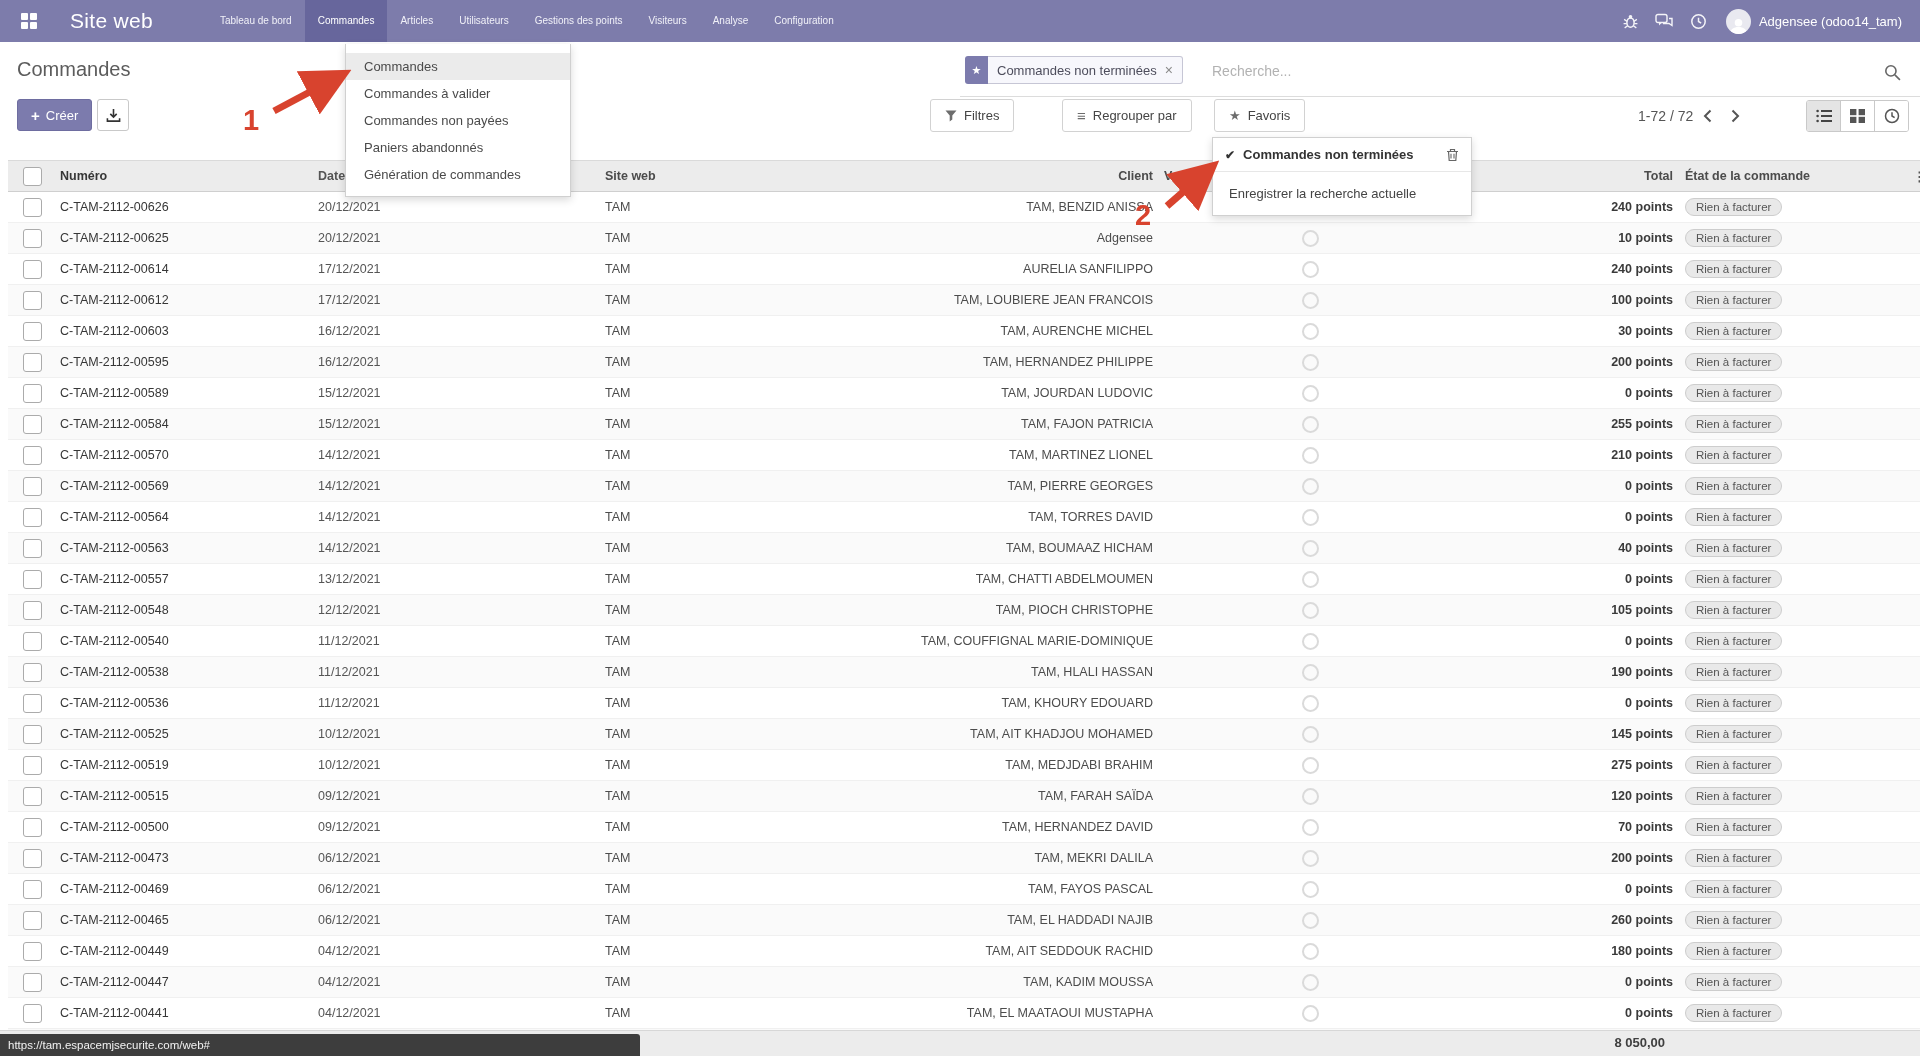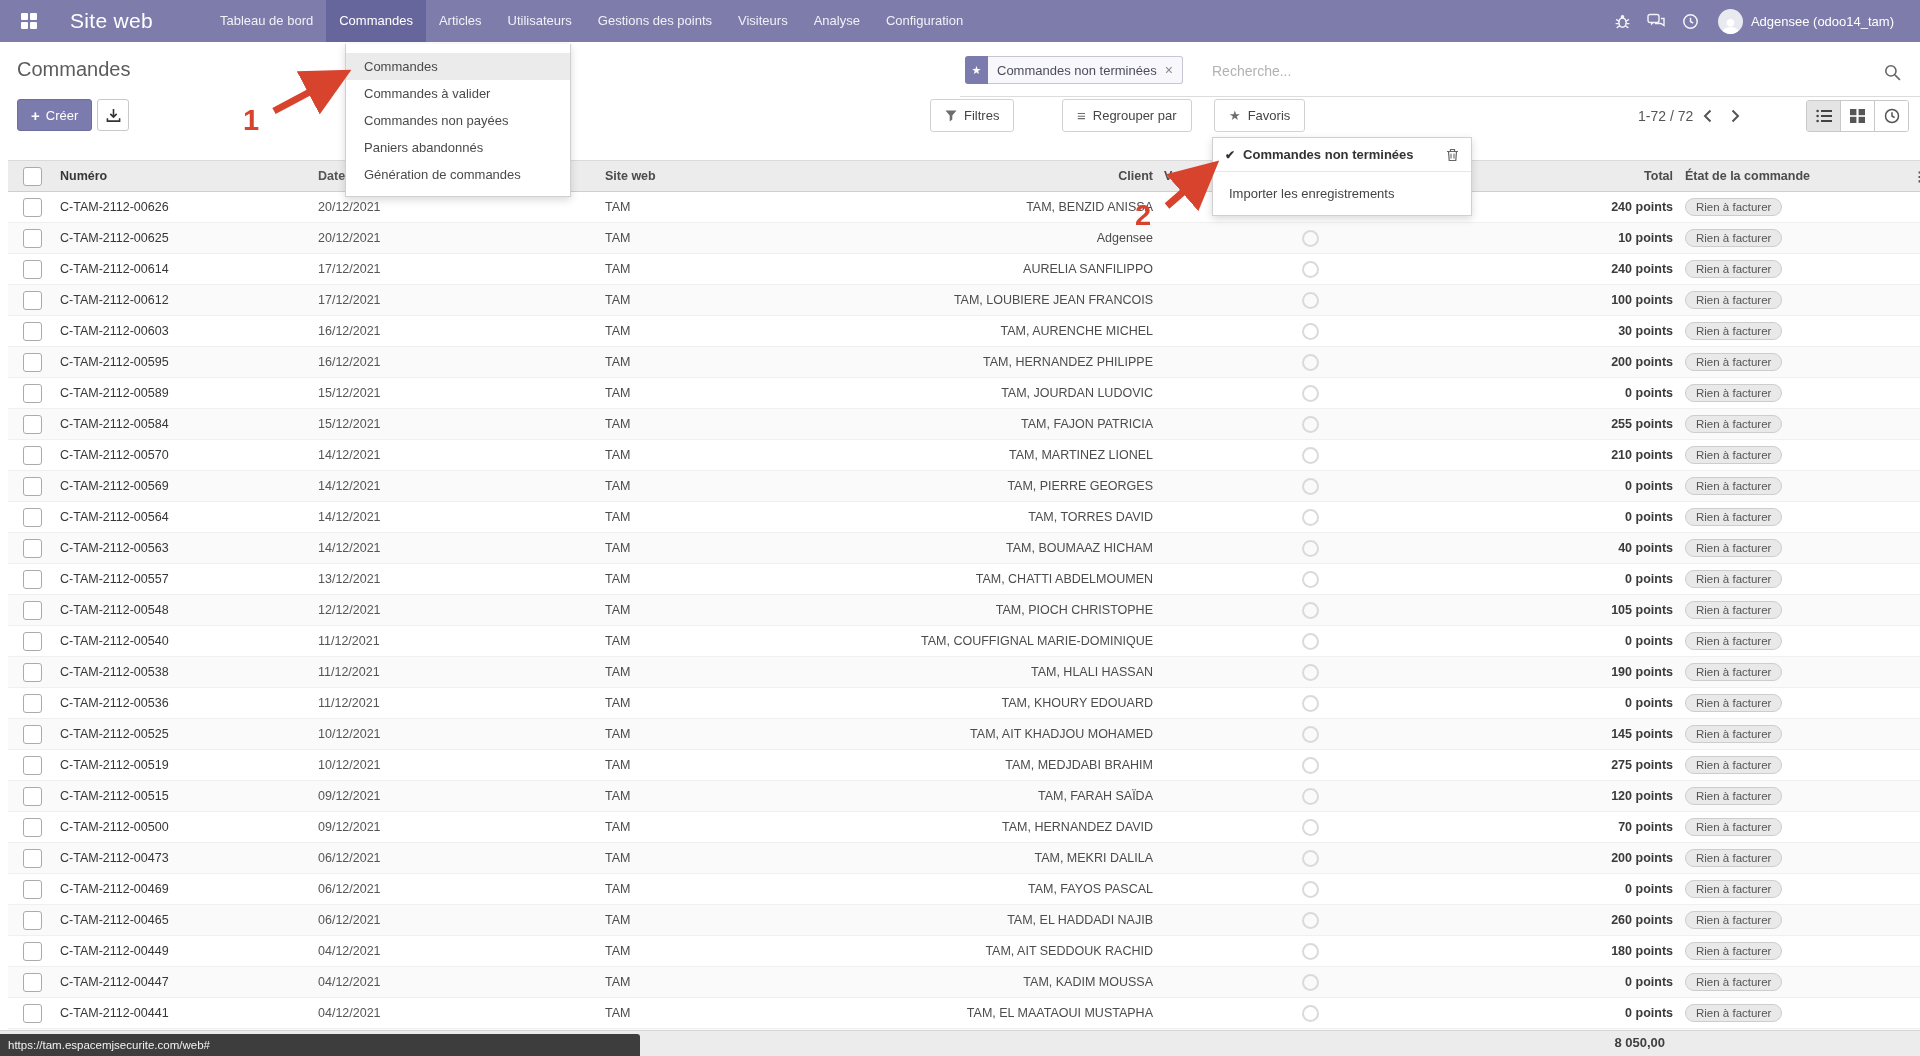--- a/index.html
+++ b/index.html
@@ -6,23 +6,23 @@
   body{width:1920px;height:1056px;position:relative;overflow:hidden;background:#fff;
        font-family:"Liberation Sans",sans-serif;-webkit-font-smoothing:antialiased;}
 
   
   .navbar{position:absolute;left:0;top:0;width:1920px;height:42px;background:#7d7cab;
           display:flex;align-items:center;color:#fff;z-index:20;}
   .apps-icon{margin-left:21px;display:grid;grid-template-columns:7px 7px;grid-gap:2px;cursor:pointer;}
   .apps-icon b{width:7px;height:7px;background:#fff;border-radius:1px;}
   .brand{font-size:21px;font-weight:300;margin-left:33px;letter-spacing:.3px;white-space:nowrap;}
   .nav-menu{display:flex;height:42px;margin-left:54px;}
-  .nav-item{padding:0 13px;line-height:42px;font-size:13px;color:#f1f1f8;cursor:pointer;white-space:nowrap;}
+  .nav-item{padding:0 13px;line-height:42px;font-size:10px;color:#f1f1f8;cursor:pointer;white-space:nowrap;}
   .nav-item.active{background:#67669c;color:#fff;}
-  .nav-right{margin-left:auto;display:flex;align-items:center;margin-right:26px;}
+  .nav-right{margin-left:auto;display:flex;align-items:center;margin-right:18px;}
   .nav-ico{width:34px;height:42px;display:flex;align-items:center;justify-content:center;cursor:pointer;opacity:.92;}
   .avatar{width:25px;height:25px;border-radius:50%;background:#e9e9f0;display:flex;align-items:flex-end;
           justify-content:center;overflow:hidden;margin:0 8px 0 10px;}
   .user-name{font-size:13px;color:#fff;white-space:nowrap;cursor:pointer;}
 
   
   .page-title{position:absolute;left:17px;top:58px;font-size:20px;color:#5c5c5c;}
   .btn-create{position:absolute;left:17px;top:99px;height:32px;padding:0 13px;background:#7c7bad;
               border:1px solid #6e6da0;border-radius:3px;color:#fff;font-size:13px;display:flex;
               align-items:center;gap:6px;cursor:pointer;}
@@ -680,21 +680,21 @@
   <div class="dd2-head">
     <span class="dd2-check">✔</span>
     <span>Commandes non terminées</span>
     <span class="dd2-trash">
       <svg width="13" height="14" viewBox="0 0 13 14">
           <path d="M1 3.5h11M4.5 3V1.5h4V3M2.5 3.5l.7 9h6.6l.7-9" fill="none" stroke="#666" stroke-width="1.2"></path>
           <path d="M5 5.7v4.8M8 5.7v4.8" stroke="#666" stroke-width="1.1"></path>
         </svg>
     </span>
   </div>
-  <div class="dd2-item">Importer les enregistrements</div>
+  <div class="dd2-item">Enregistrer la recherche actuelle</div>
 </div>
 
 <svg class="overlay">
   <defs>
     <marker id="ah" markerWidth="7" markerHeight="7" refX="4.5" refY="3.5" orient="auto">
       <path d="M0 0L7 3.5L0 7z" fill="#d8432e"></path>
     </marker>
   </defs>
   <line x1="274" y1="111" x2="336" y2="78" stroke="#d8432e" stroke-width="7" marker-end="url(#ah)"></line>
   <line x1="1167" y1="206" x2="1206" y2="172" stroke="#d8432e" stroke-width="7" marker-end="url(#ah)"></line>

